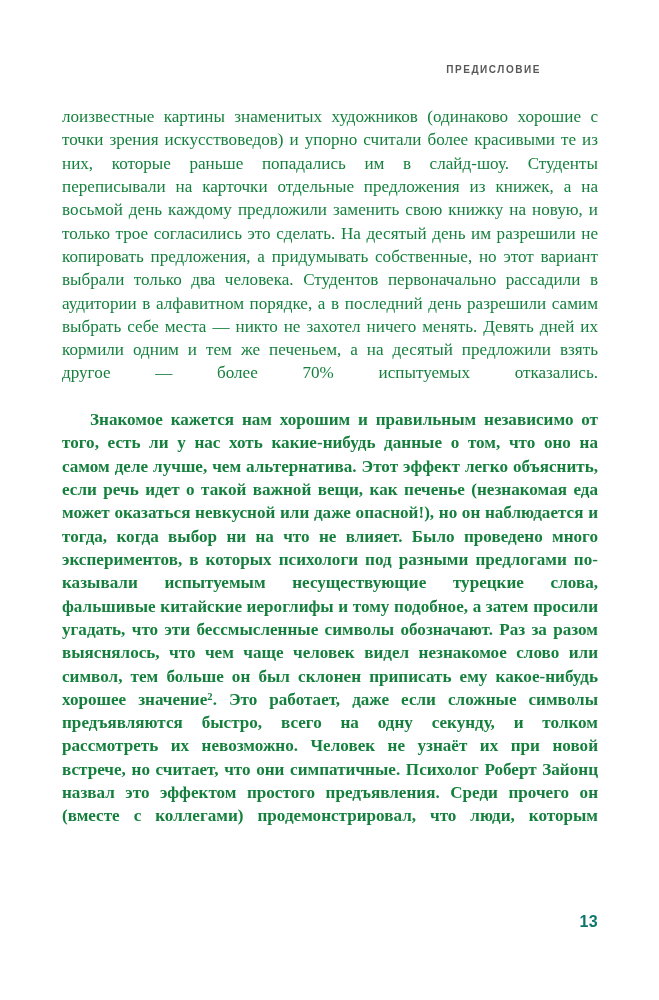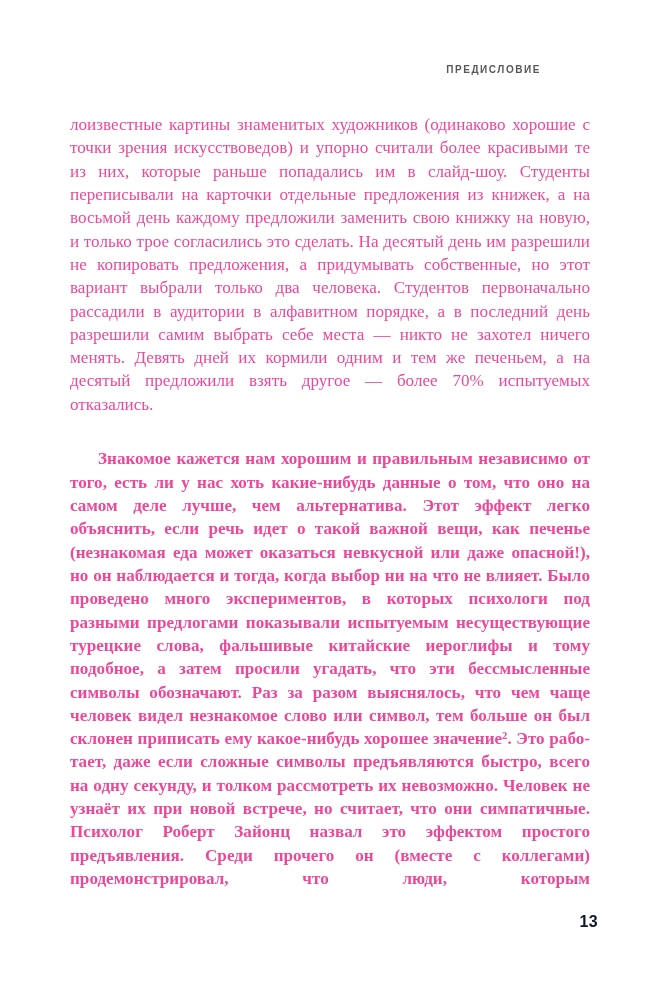--- a/index.html
+++ b/index.html
@@ -42,28 +42,28 @@
 
   
   .text-block {
     position: absolute;
     left: 62px;
     top: 105px;
     width: 536px;
   }
 
   .para {
-    margin: 8px;
+    margin: 0;
     font-size: 17.1px;
     line-height: 23.32px;
     text-align: justify;
     text-justify: inter-word;
     hyphens: manual;
     -webkit-hyphens: manual;
-    color: #ec4899;
+    color: #15803d;
     letter-spacing: 0.01px;
     word-spacing: 0.2px;
   }
 
   .para + .para {
     margin-top: 0;
     font-weight: bold;
   }
 
   .para.indented {
@@ -87,21 +87,21 @@
   
   .folio {
     position: absolute;
     left: 62px;
     top: 913px;
     width: 536px;
     text-align: right;
     font-family: "Liberation Sans", "DejaVu Sans", sans-serif;
     font-size: 16px;
     font-weight: bold;
-    color: #0f172a;
+    color: #0f766e;
     letter-spacing: 0.3px;
   }
 </style>
 </head>
 <body>
 
 <div class="page">
 
   <div class="running-header">ПРЕДИСЛОВИЕ</div>
 

